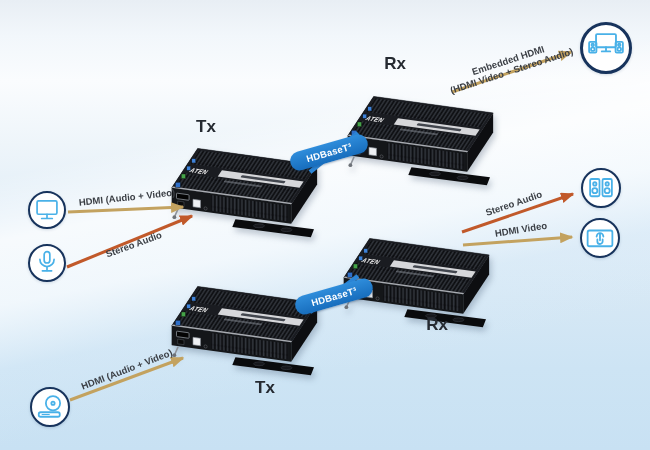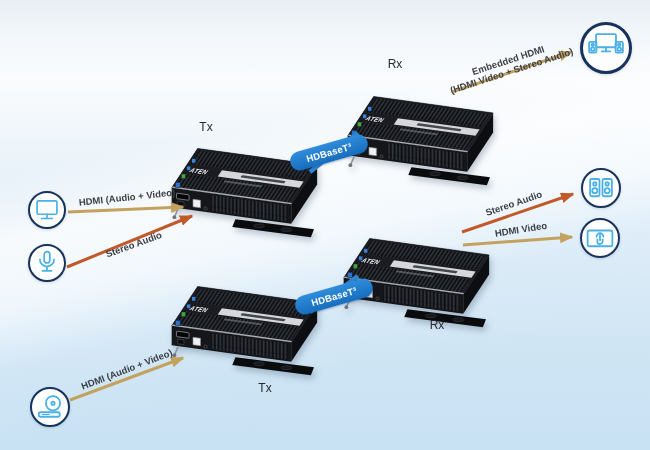--- a/index.html
+++ b/index.html
@@ -6,21 +6,21 @@
   .canvas{
     position:relative;width:650px;height:450px;overflow:hidden;
     background:
       linear-gradient(168deg, rgba(255,255,255,0) 30%, rgba(255,255,255,0.75) 41%, rgba(247,251,254,0.8) 52%, rgba(219,236,249,0.35) 63%, rgba(207,229,246,0) 76%),
       linear-gradient(180deg,#e8eef4 0%,#f2f7fb 8%,#fafcfe 18%,#eef5fa 32%,#e1eef8 48%,#d6e8f5 66%,#cde4f4 82%,#c8e1f3 100%);
   }
   .device{position:absolute;z-index:2;filter:drop-shadow(2px 4px 3px rgba(40,60,90,.28));}
   .overlay{position:absolute;left:0;top:0;z-index:4;pointer-events:none;}
   .lbl{
     position:absolute;z-index:6;transform:translate(-50%,-50%);
-    font-size:12px;font-weight:normal;color:#252a31;white-space:nowrap;
+    font-size:17px;font-weight:bold;color:#252a31;white-space:nowrap;
   }
   .conn-label{
     position:absolute;z-index:6;white-space:nowrap;text-align:center;
     font-size:9.5px;font-weight:bold;color:#3b3f45;line-height:1.12;
   }
   .pill{
     position:absolute;z-index:5;width:80px;height:19px;border-radius:10px;
     background:linear-gradient(180deg,#2f8ddb,#176dbd);
     display:flex;align-items:center;justify-content:center;
     color:#fff;font-size:9.5px;font-weight:bold;letter-spacing:.2px;

